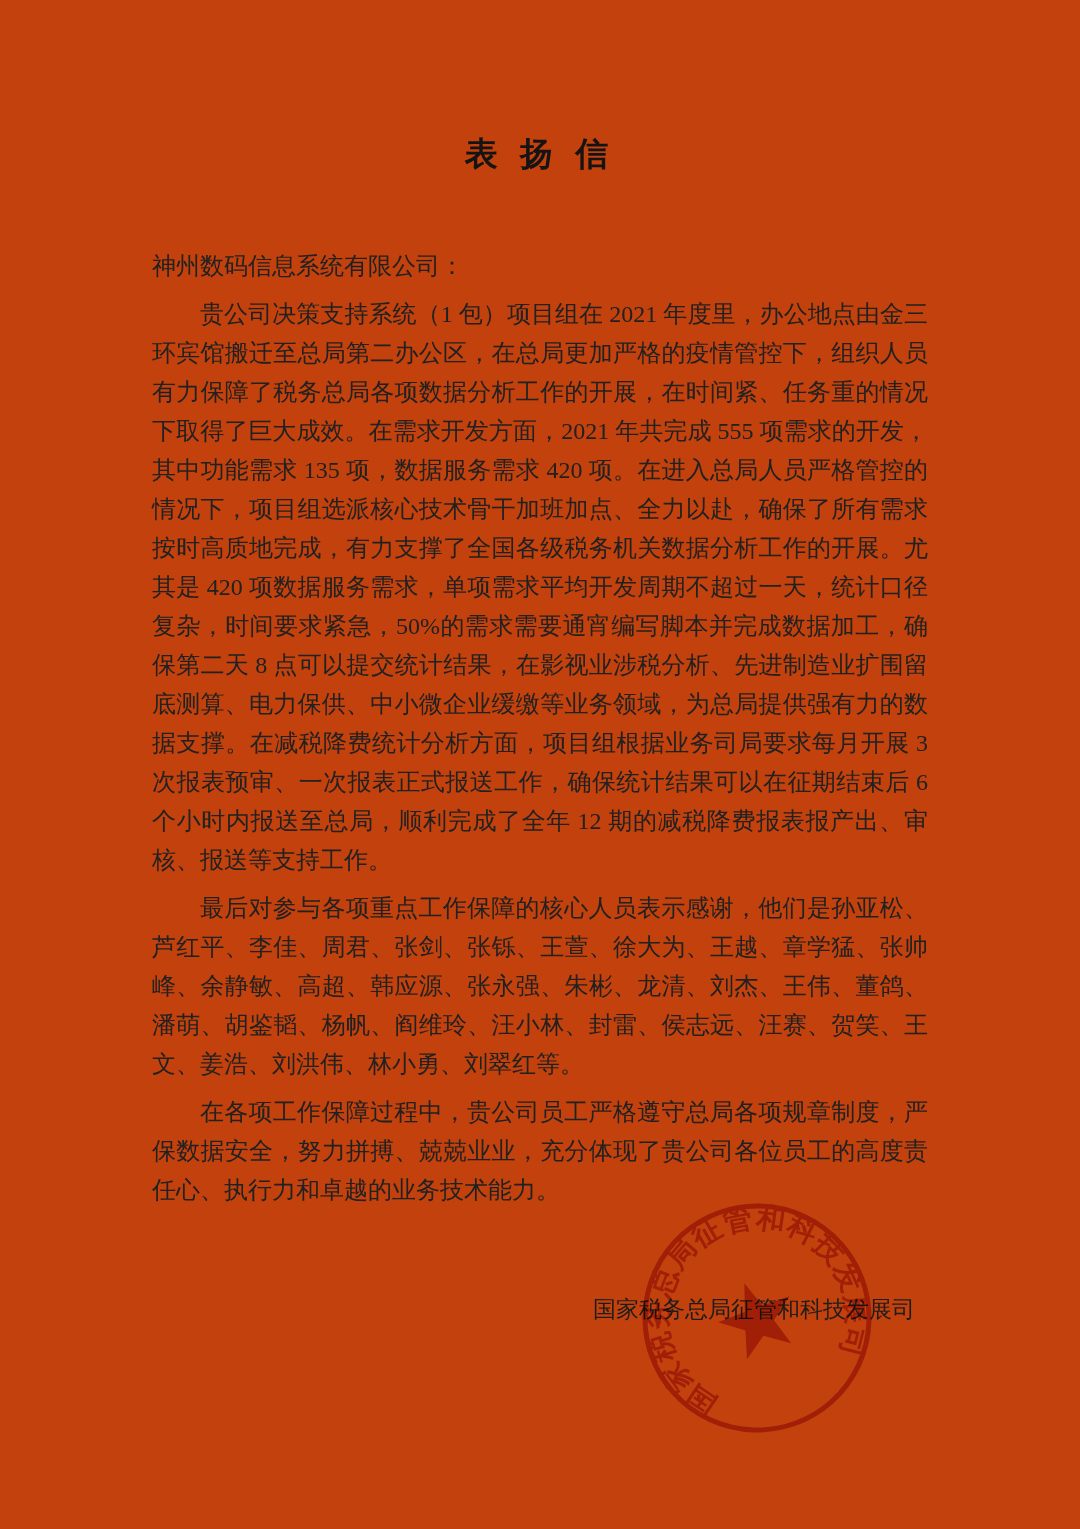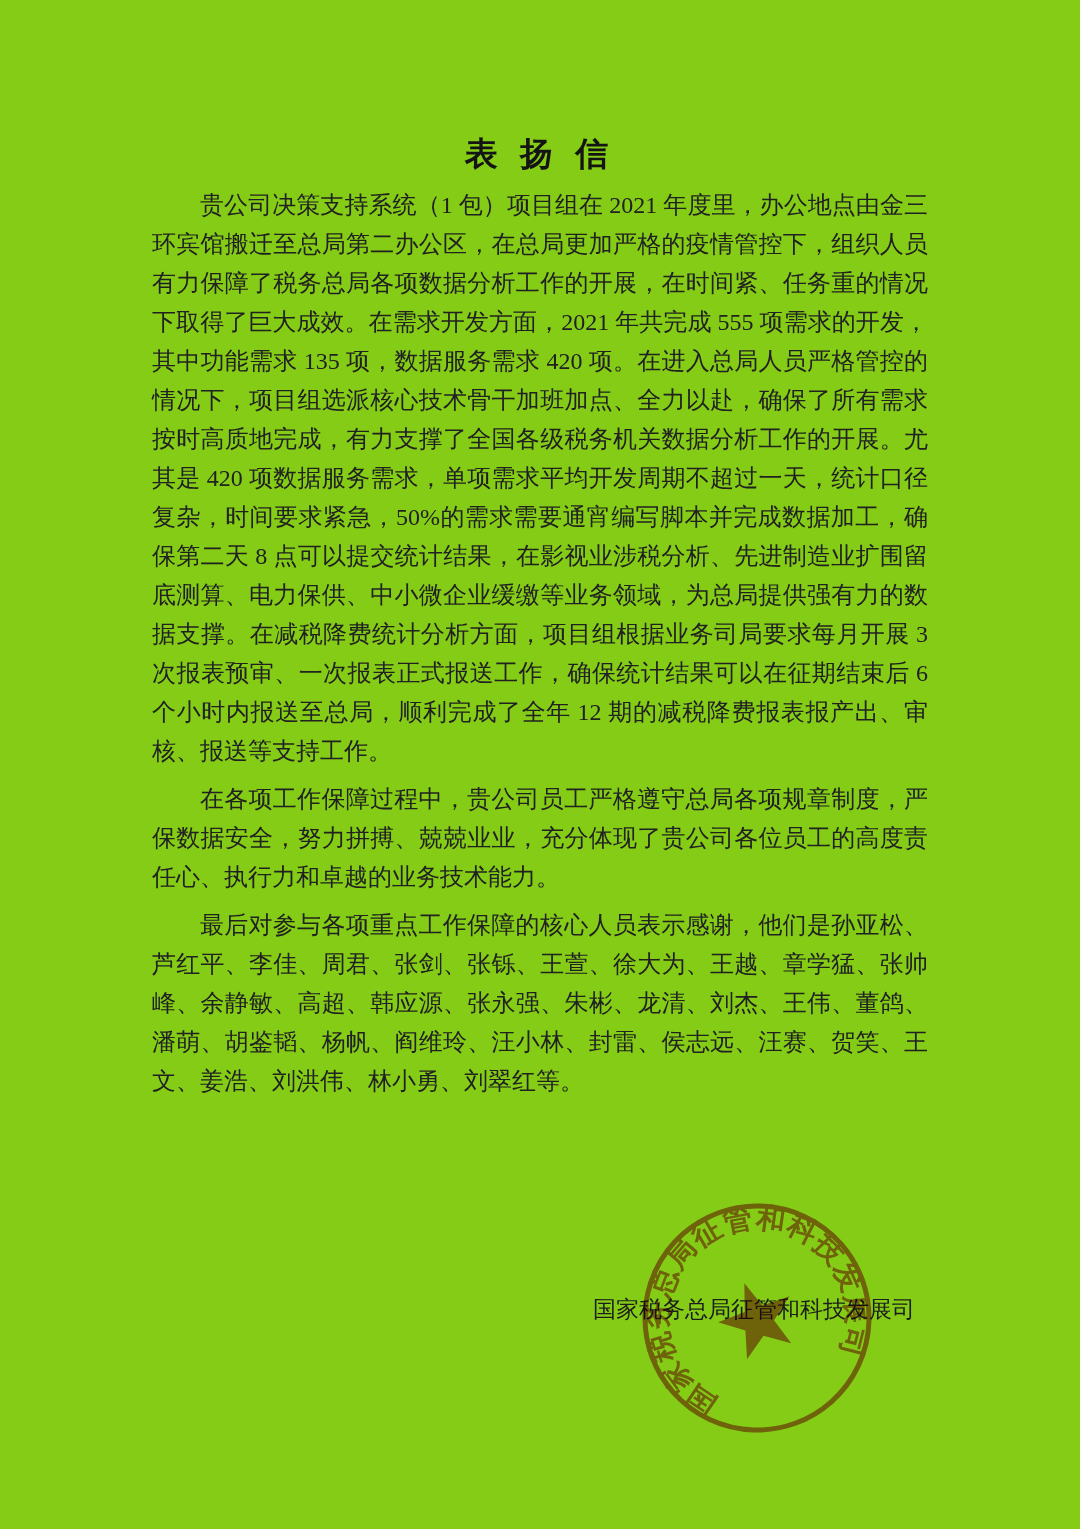--- a/index.html
+++ b/index.html
@@ -1,19 +1,19 @@
 <!DOCTYPE html>
 <html><head>
 <meta charset="utf-8">
 <style>
   html,body{margin:0;padding:0;background:#ffffff;}
   .page{
     position:relative;
     width:1080px;height:1529px;
-    background:#84cc16;
+    background:#c2410c;
     overflow:hidden;
     font-family:"Liberation Serif","DejaVu Serif",serif;
     color:#212121;
   }
   .title{
     margin:132px 0 0 0;
     text-align:center;
     font-size:33px;
     font-weight:bold;
     letter-spacing:7px;
@@ -62,23 +62,24 @@
   }
 </style>
 </head>
 <body>
 
 <div class="page">
 
   <h1 class="title">表 扬 信</h1>
 
   <div class="body">
+    <p class="salutation">神州数码信息系统有限公司：</p>
     <p class="para">贵公司决策支持系统（1 包）项目组在 2021 年度里，办公地点由金三环宾馆搬迁至总局第二办公区，在总局更加严格的疫情管控下，组织人员有力保障了税务总局各项数据分析工作的开展，在时间紧、任务重的情况下取得了巨大成效。在需求开发方面，2021 年共完成 555 项需求的开发，其中功能需求 135 项，数据服务需求 420 项。在进入总局人员严格管控的情况下，项目组选派核心技术骨干加班加点、全力以赴，确保了所有需求按时高质地完成，有力支撑了全国各级税务机关数据分析工作的开展。尤其是 420 项数据服务需求，单项需求平均开发周期不超过一天，统计口径复杂，时间要求紧急，50%的需求需要通宵编写脚本并完成数据加工，确保第二天 8 点可以提交统计结果，在影视业涉税分析、先进制造业扩围留底测算、电力保供、中小微企业缓缴等业务领域，为总局提供强有力的数据支撑。在减税降费统计分析方面，项目组根据业务司局要求每月开展 3 次报表预审、一次报表正式报送工作，确保统计结果可以在征期结束后 6 个小时内报送至总局，顺利完成了全年 12 期的减税降费报表报产出、审核、报送等支持工作。</p>
+    <p class="para">最后对参与各项重点工作保障的核心人员表示感谢，他们是孙亚松、芦红平、李佳、周君、张剑、张铄、王萱、徐大为、王越、章学猛、张帅峰、余静敏、高超、韩应源、张永强、朱彬、龙清、刘杰、王伟、董鸽、潘萌、胡鉴韬、杨帆、阎维玲、汪小林、封雷、侯志远、汪赛、贺笑、王文、姜浩、刘洪伟、林小勇、刘翠红等。</p>
     <p class="para">在各项工作保障过程中，贵公司员工严格遵守总局各项规章制度，严保数据安全，努力拼搏、兢兢业业，充分体现了贵公司各位员工的高度责任心、执行力和卓越的业务技术能力。</p>
-    <p class="para">最后对参与各项重点工作保障的核心人员表示感谢，他们是孙亚松、芦红平、李佳、周君、张剑、张铄、王萱、徐大为、王越、章学猛、张帅峰、余静敏、高超、韩应源、张永强、朱彬、龙清、刘杰、王伟、董鸽、潘萌、胡鉴韬、杨帆、阎维玲、汪小林、封雷、侯志远、汪赛、贺笑、王文、姜浩、刘洪伟、林小勇、刘翠红等。</p>
   </div>
 
   <div class="sign-block">
     <div class="sign-name">国家税务总局征管和科技发展司</div>
   </div>
 
   <svg class="seal" viewBox="0 0 250 250" xmlns="http://www.w3.org/2000/svg" aria-hidden="true">
     <circle cx="125" cy="125" r="112" fill="none" stroke-width="5" stroke="#cb5c50"></circle>
     <path id="sealArc" d="M 61.4 188.6 A 90 90 0 1 1 188.6 188.6" fill="none"></path>
     <text class="seal-text" fill="#cb5c50">

